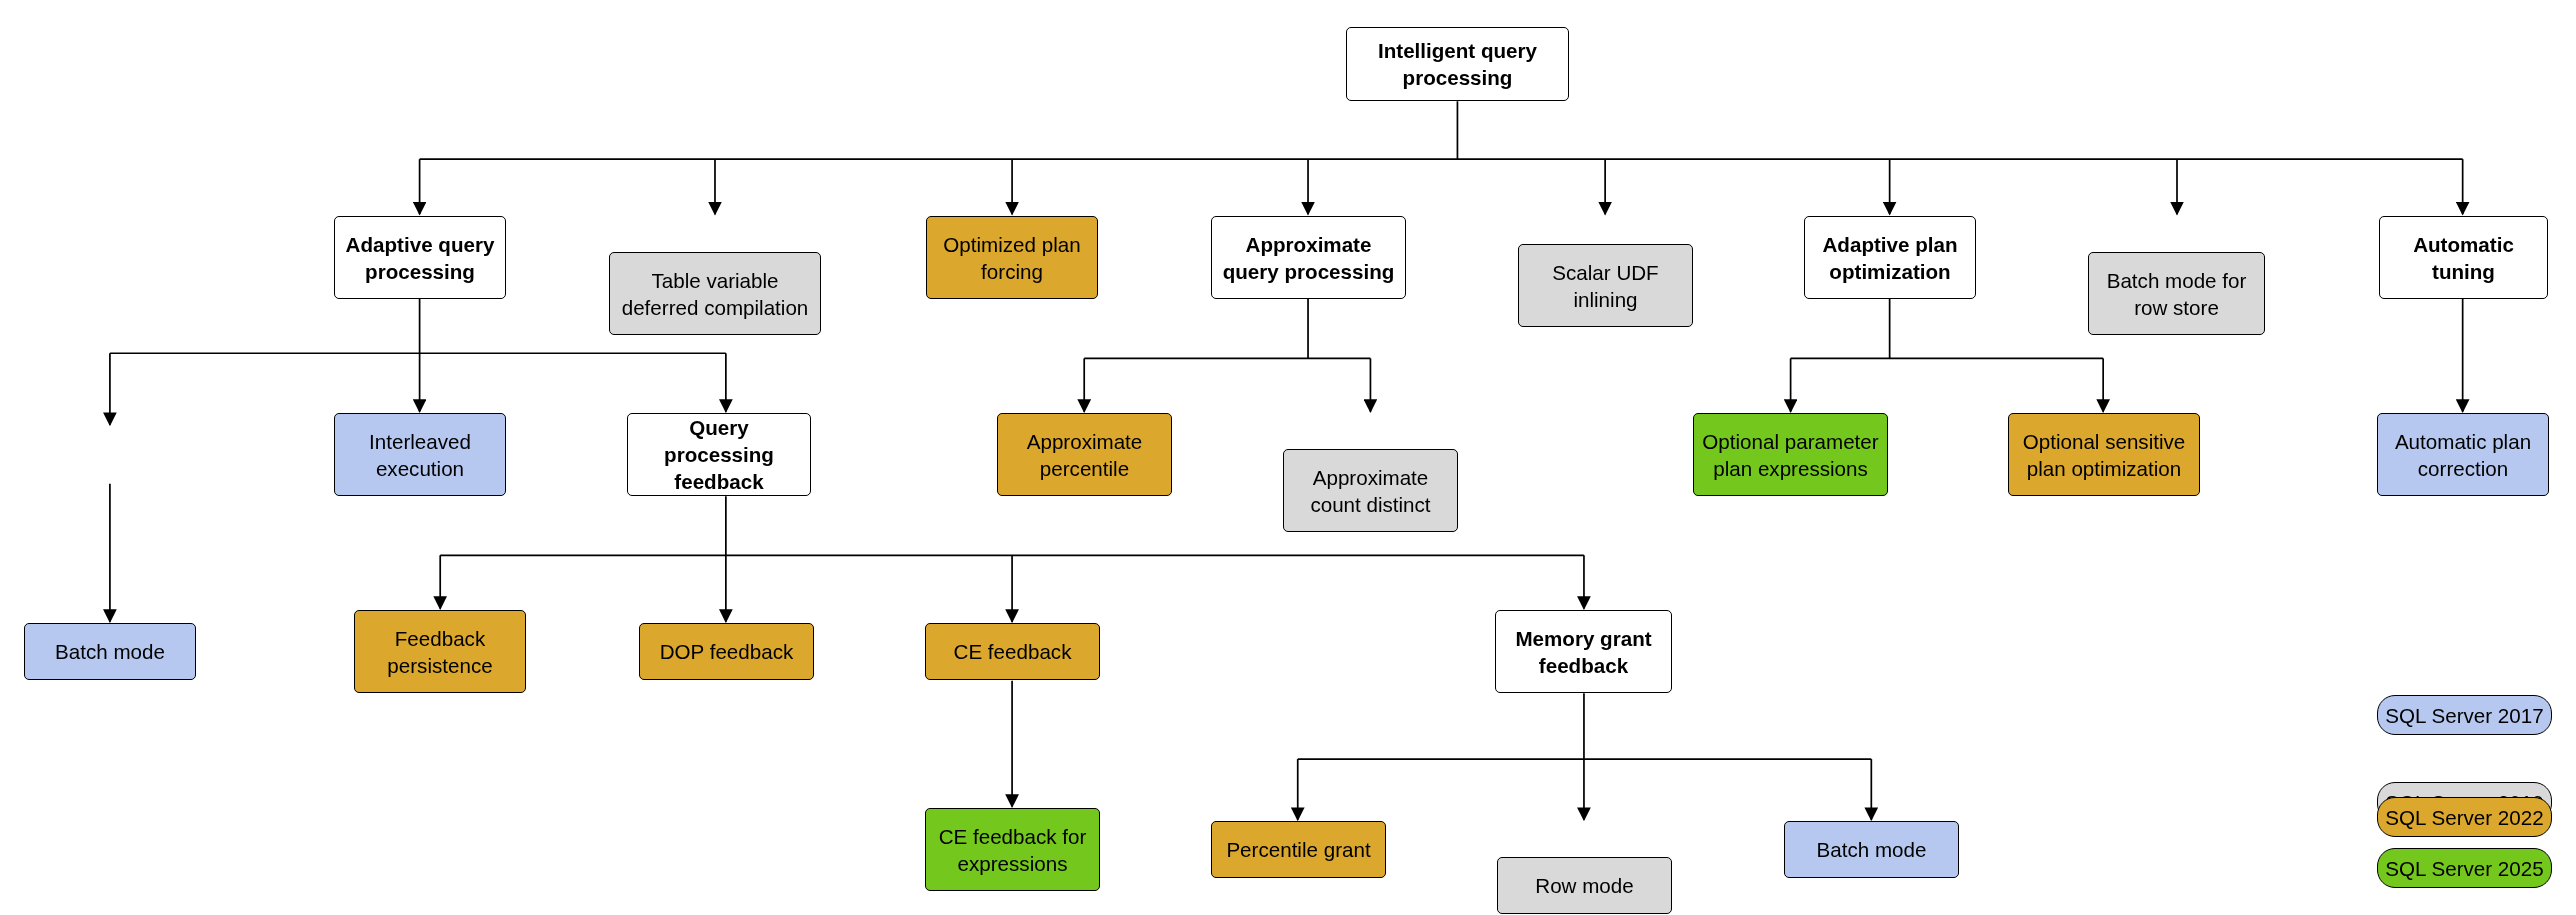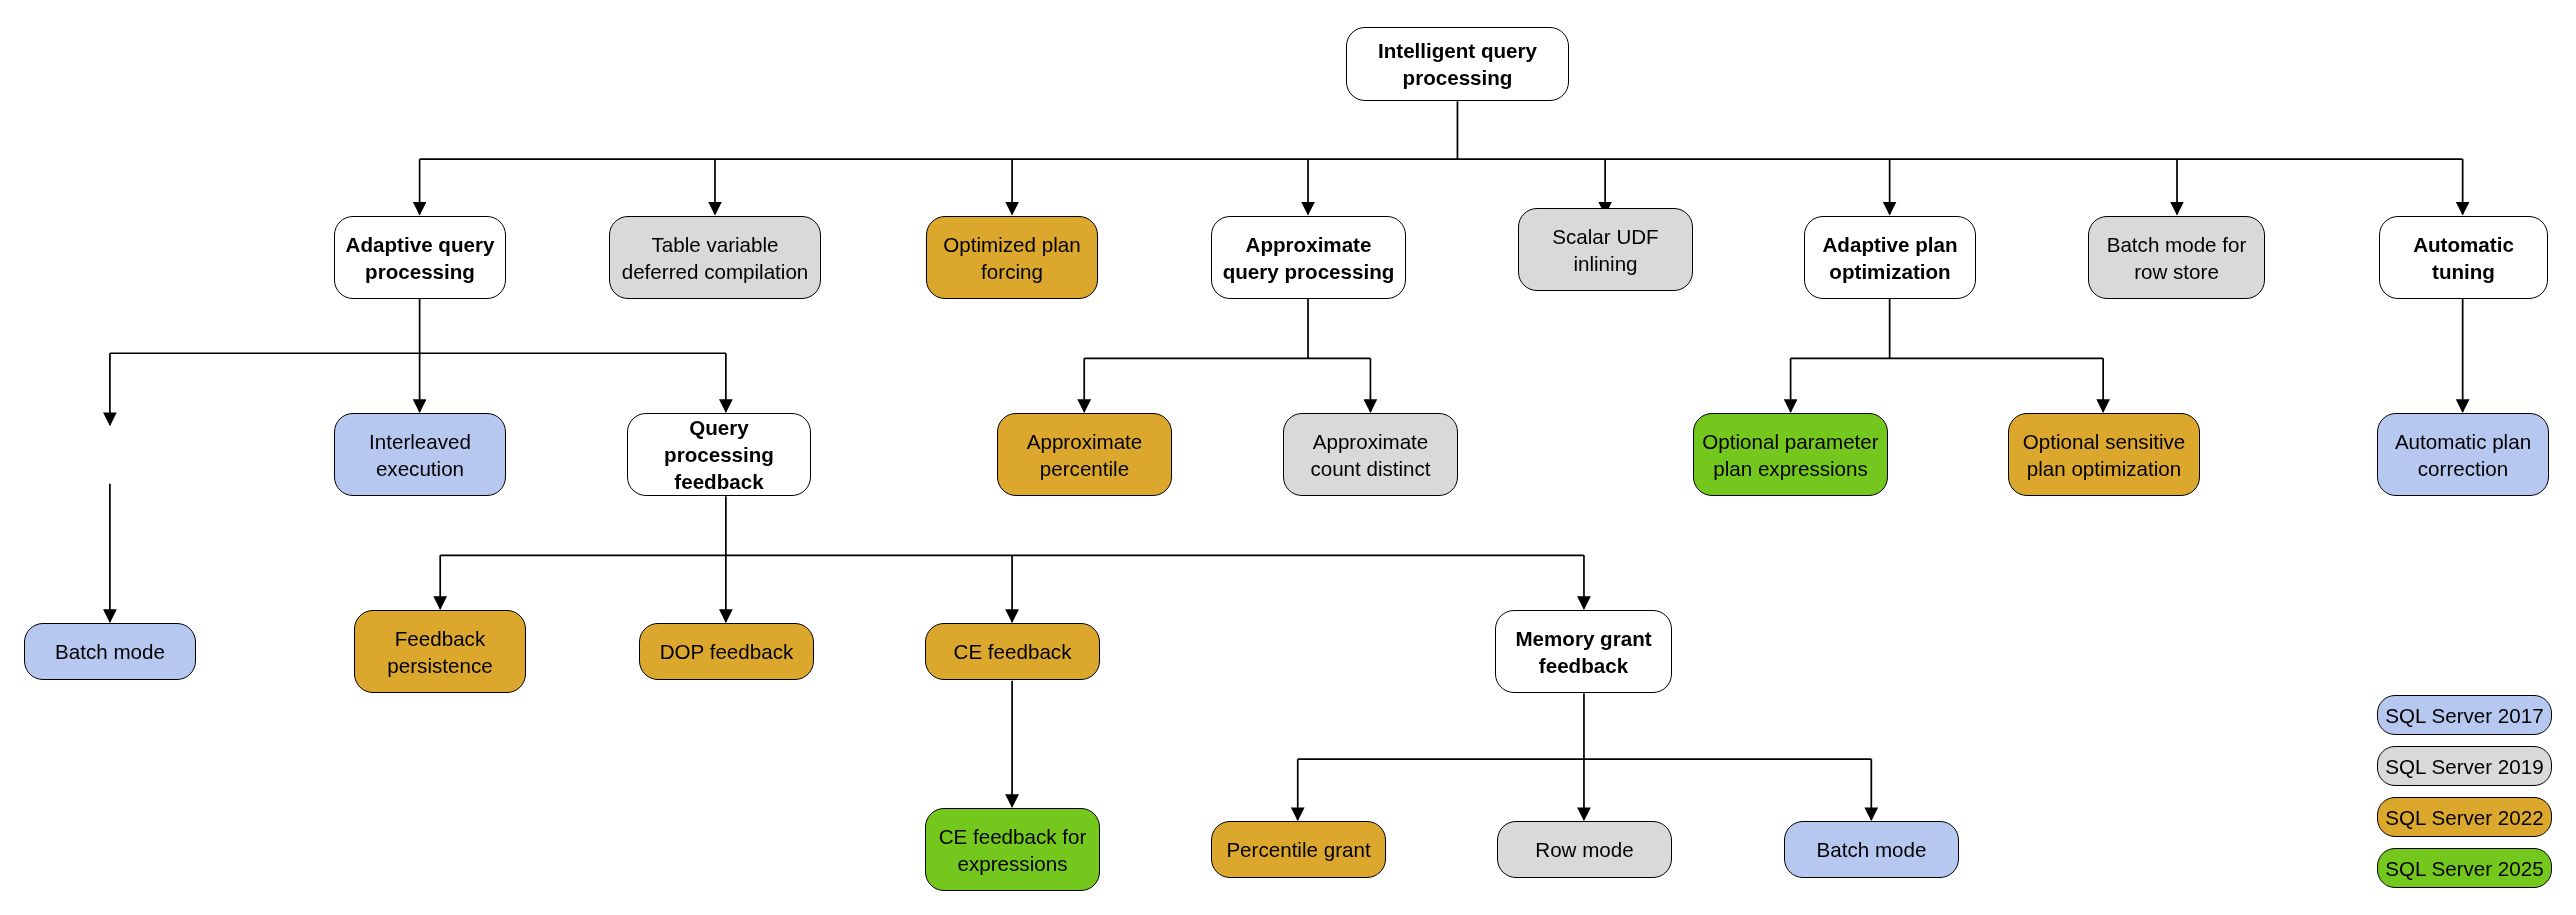--- a/index.html
+++ b/index.html
@@ -10,28 +10,28 @@
     font-family:"Liberation Sans", sans-serif;
     color:#000;
   }
   #wires{position:absolute;left:0;top:0;}
   .node{
     position:absolute;
     box-sizing:border-box;
     display:flex;align-items:center;justify-content:center;
     text-align:center;
     border:1.7px solid var(--line);
-    border-radius:19px;
+    border-radius:5px;
     font-size:20.6px;line-height:27px;
     padding:2.3px 5.7px;
     background:var(--white);
   }
   .bold{font-weight:bold;}
   .c2017{background:var(--v2017);}
-  .c2019{background:var(--v2019);}
+  .c2019{background:var(--v2019);margin-top:36px;}
   .c2022{background:var(--v2022);}
   .c2025{background:var(--v2025);}
   .cwhite{background:var(--white);}
   .legend{border-radius:18px;}
 </style>
 </head>
 <body>
 
 <div id="canvas">
 

